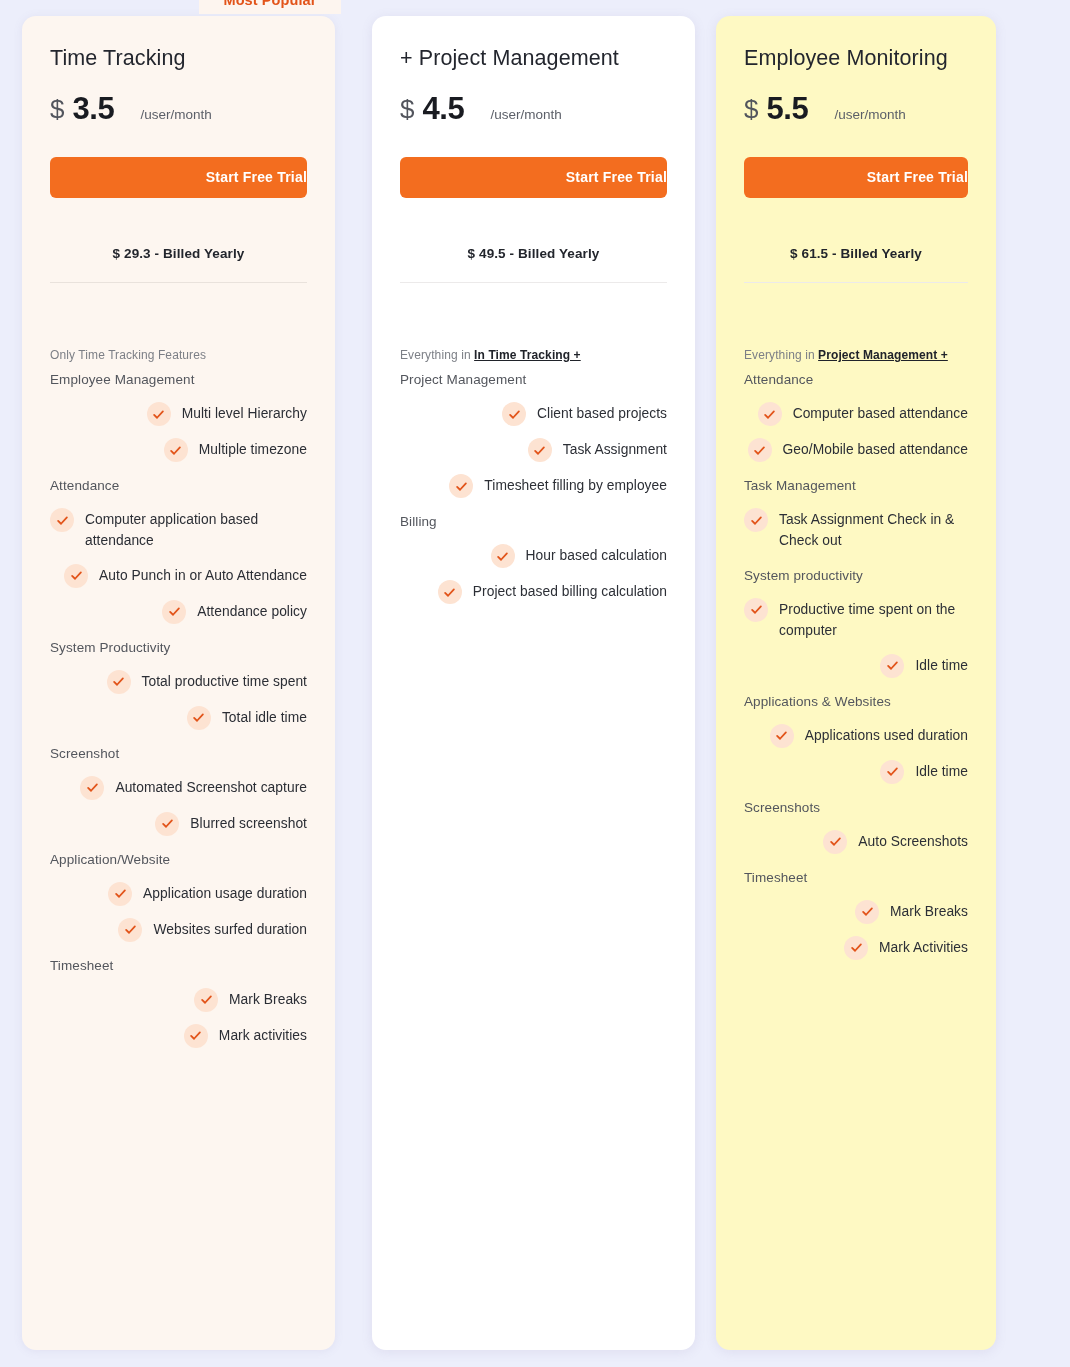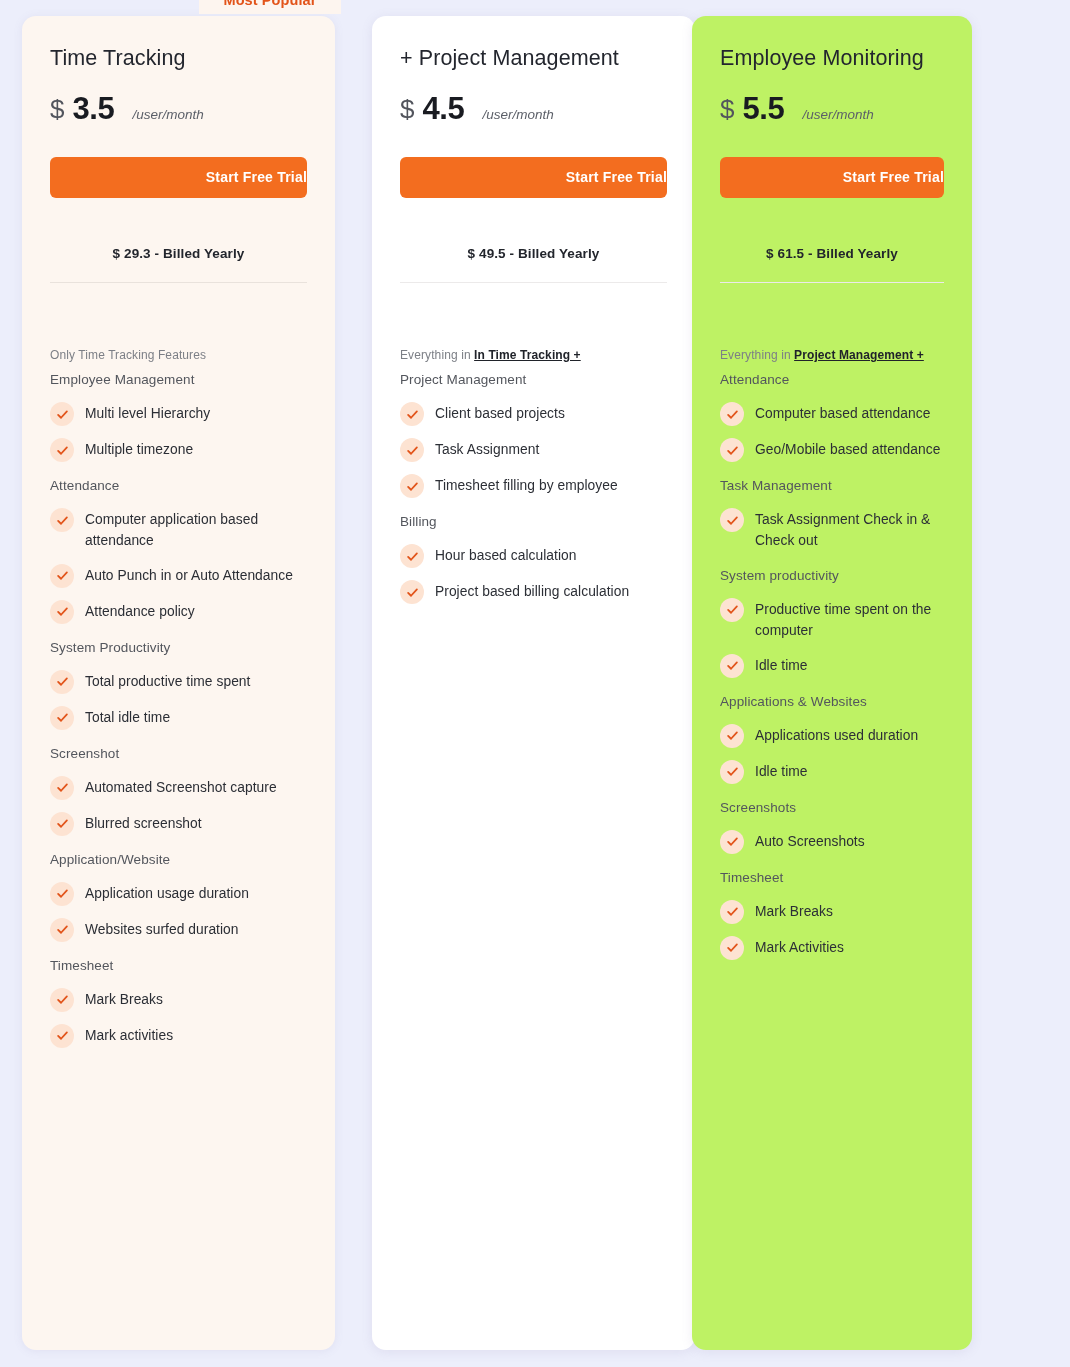--- a/index.html
+++ b/index.html
@@ -64,24 +64,24 @@
 
   .card--plain1 {
     left: 372px;
     width: 323px;
     height: 1334px;
     background: #ffffff;
     box-shadow: 0 2px 12px rgba(120,110,160,.12);
   }
 
   .card--plain2 {
-    left: 692px;
+    left: 716px;
     width: 280px;
     height: 1334px;
-    background: #bef264;
+    background: #fef9c3;
     box-shadow: 0 2px 12px rgba(120,110,160,.12);
   }
 
   .plan-title {
     font-size: 21.5px;
     font-weight: 400;
     color: #23262e;
     letter-spacing: .1px;
     margin-bottom: 20px;
     white-space: nowrap;
@@ -103,22 +103,21 @@
   .price-val {
     font-size: 31px;
     font-weight: 700;
     color: #191b21;
     letter-spacing: -.4px;
   }
   .price-per {
     font-size: 13.5px;
     color: #5b5f68;
     font-weight: 400;
-    margin-left: 10px;
-    font-style: italic;
+    margin-left: 18px;
   }
 
   .cta {
     display: block;
     width: 100%;
     background: #f36d1f;
     border: none;
     border-radius: 6px;
     color: #ffffff;
     font-family: "Liberation Sans", sans-serif;
@@ -170,20 +169,21 @@
     font-weight: 400;
     margin-bottom: 9px;
     letter-spacing: .1px;
   }
 
   .feat {
     display: flex;
     align-items: flex-start;
     gap: 11px;
     padding: 6px 0;
+    justify-content: flex-end;
   }
   .feat-icon {
     flex: 0 0 auto;
     width: 24px;
     height: 24px;
     border-radius: 50%;
     background: #fde3d2;
     display: flex;
     align-items: center;
     justify-content: center;

